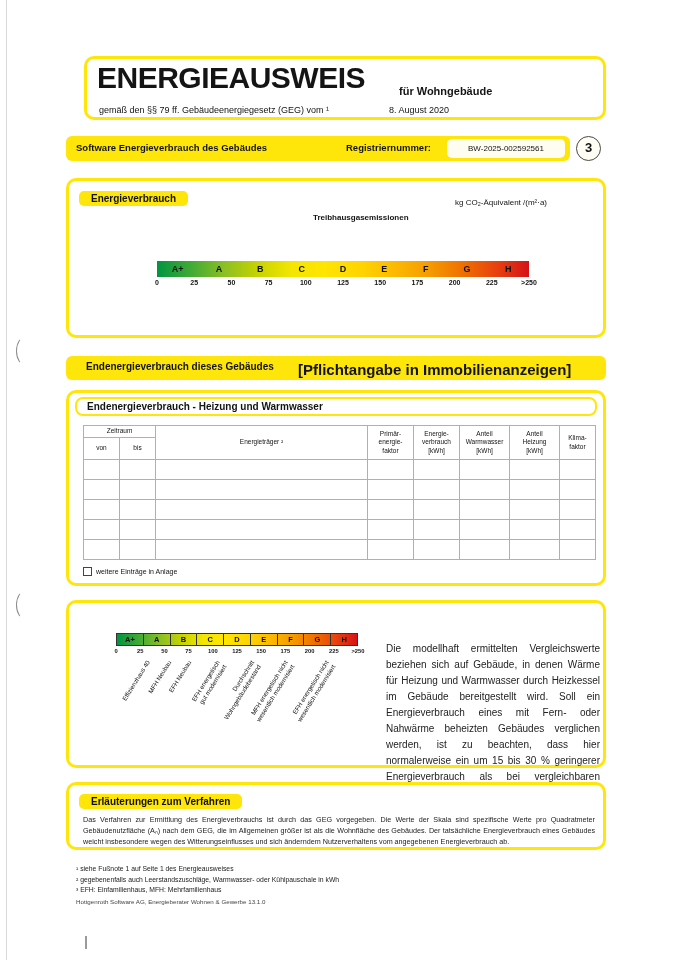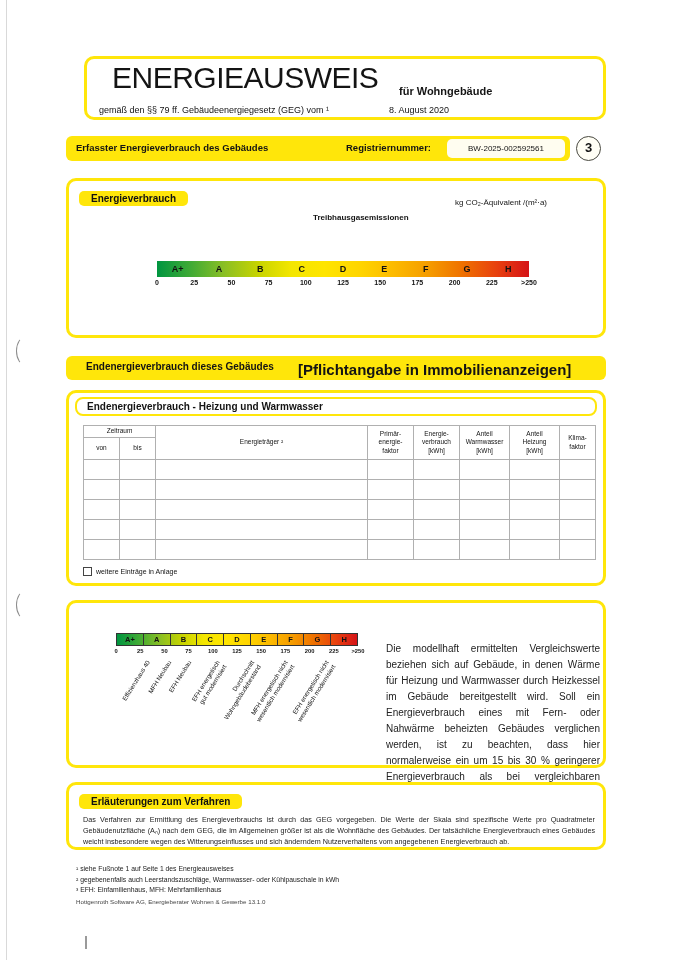--- a/index.html
+++ b/index.html
@@ -5,21 +5,21 @@
   html,body{margin:0;padding:0;background:#ffffff;}
   .page{position:relative;width:684px;height:960px;background:#ffffff;overflow:hidden;
         font-family:"Liberation Sans",sans-serif;color:#141414;}
   .abs{position:absolute;}
   .ybox{position:absolute;border:3px solid var(--yellow);border-radius:10px;background:#fff;box-sizing:border-box;}
   .ypill{display:inline-block;background:var(--yellow);border-radius:5px;padding:2px 12px;
          font-weight:bold;font-size:10px;color:#111;}
   .ybar{position:absolute;background:var(--yellow);border-radius:6px;box-sizing:border-box;}
 
   
-  .hdr-title{position:absolute;left:25px;top:2px;font-size:30px;font-weight:normal;letter-spacing:-0.5px;}
+  .hdr-title{position:absolute;left:10px;top:2px;font-size:30px;font-weight:bold;letter-spacing:-0.5px;}
   .hdr-sub{position:absolute;left:312px;top:26px;font-size:11px;font-weight:bold;}
   .hdr-law{position:absolute;left:12px;top:46px;font-size:9px;}
   .hdr-date{position:absolute;left:302px;top:46px;font-size:9px;}
 
   
   .reg-label{position:absolute;left:10px;top:6px;font-size:9.5px;font-weight:bold;}
   .reg-no-label{position:absolute;left:280px;top:6px;font-size:9.5px;font-weight:bold;}
   .reg-value{position:absolute;left:381px;top:3px;width:118px;height:19px;background:#fffdf0;
              border-radius:5px;font-size:8px;line-height:19px;text-align:center;}
   .page-circle{position:absolute;left:576px;top:136px;width:25px;height:25px;border:1.6px solid #4a4a42;
@@ -78,21 +78,21 @@
   <div class="scan-dash"></div>
 
   <div class="ybox" style="left:84px;top:56px;width:522px;height:64px;">
     <div class="hdr-title">ENERGIEAUSWEIS</div>
     <div class="hdr-sub">für Wohngebäude</div>
     <div class="hdr-law">gemäß den §§ 79 ff. Gebäudeenergiegesetz (GEG) vom ¹</div>
     <div class="hdr-date">8. August 2020</div>
   </div>
 
   <div class="ybar" style="left:66px;top:136px;width:504px;height:25px;">
-    <span class="reg-label">Erfasster Energieverbrauch des Gebäudes</span>
+    <span class="reg-label">Software Energieverbrauch des Gebäudes</span>
     <span class="reg-no-label">Registriernummer:</span>
     <span class="reg-value">BW-2025-002592561</span>
   </div>
   <div class="page-circle">3</div>
 
   <div class="ybox" style="left:66px;top:178px;width:540px;height:160px;">
     <div style="position:absolute;left:10px;top:7px;">
       <span class="ypill">Energieverbrauch</span>
     </div>
     <div class="legend" style="left:244px;top:32px;font-weight:bold;">Treibhausgasemissionen</div>

